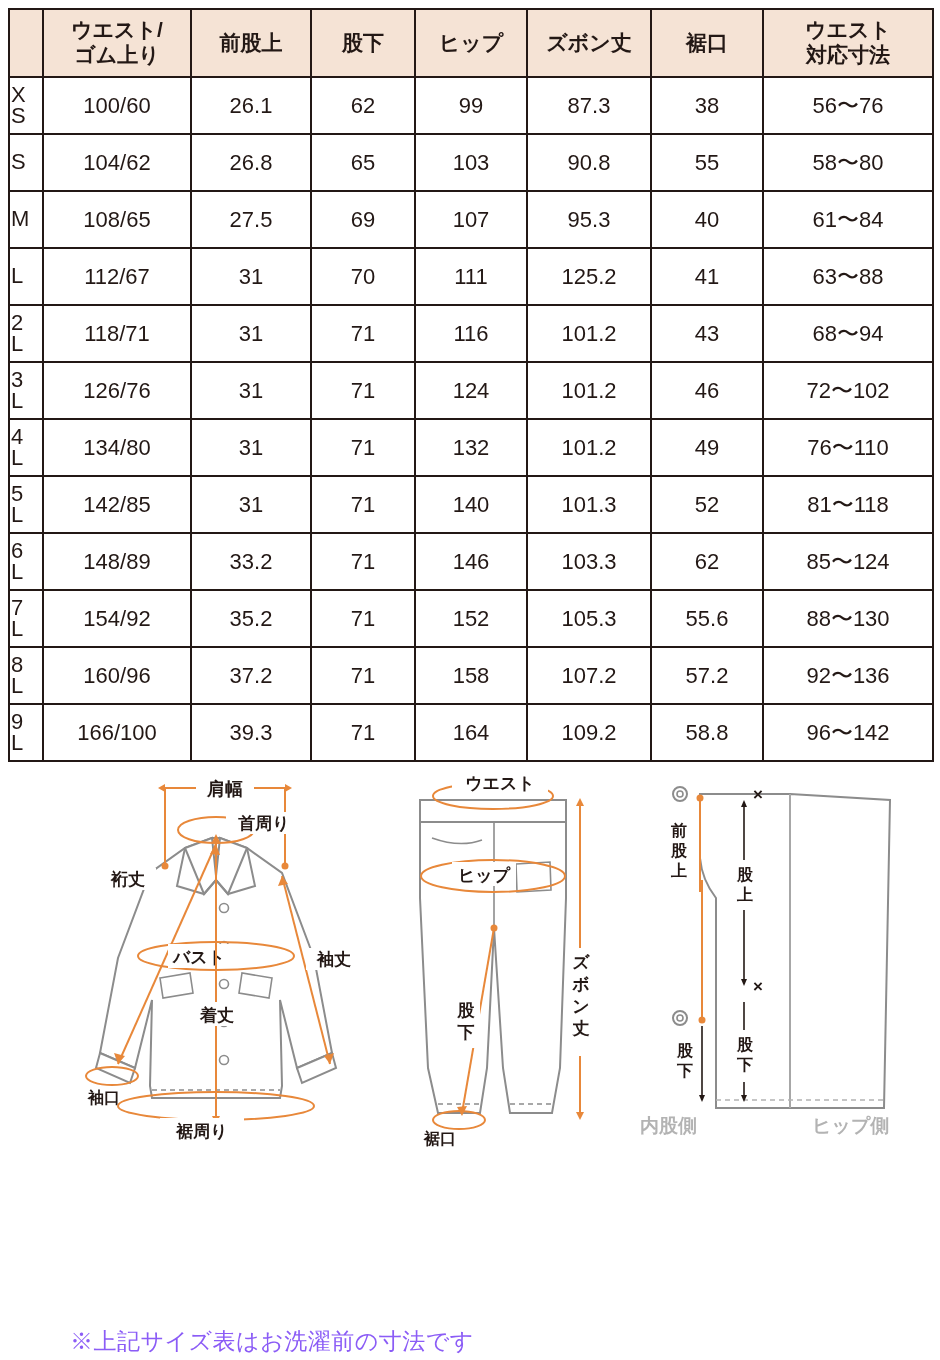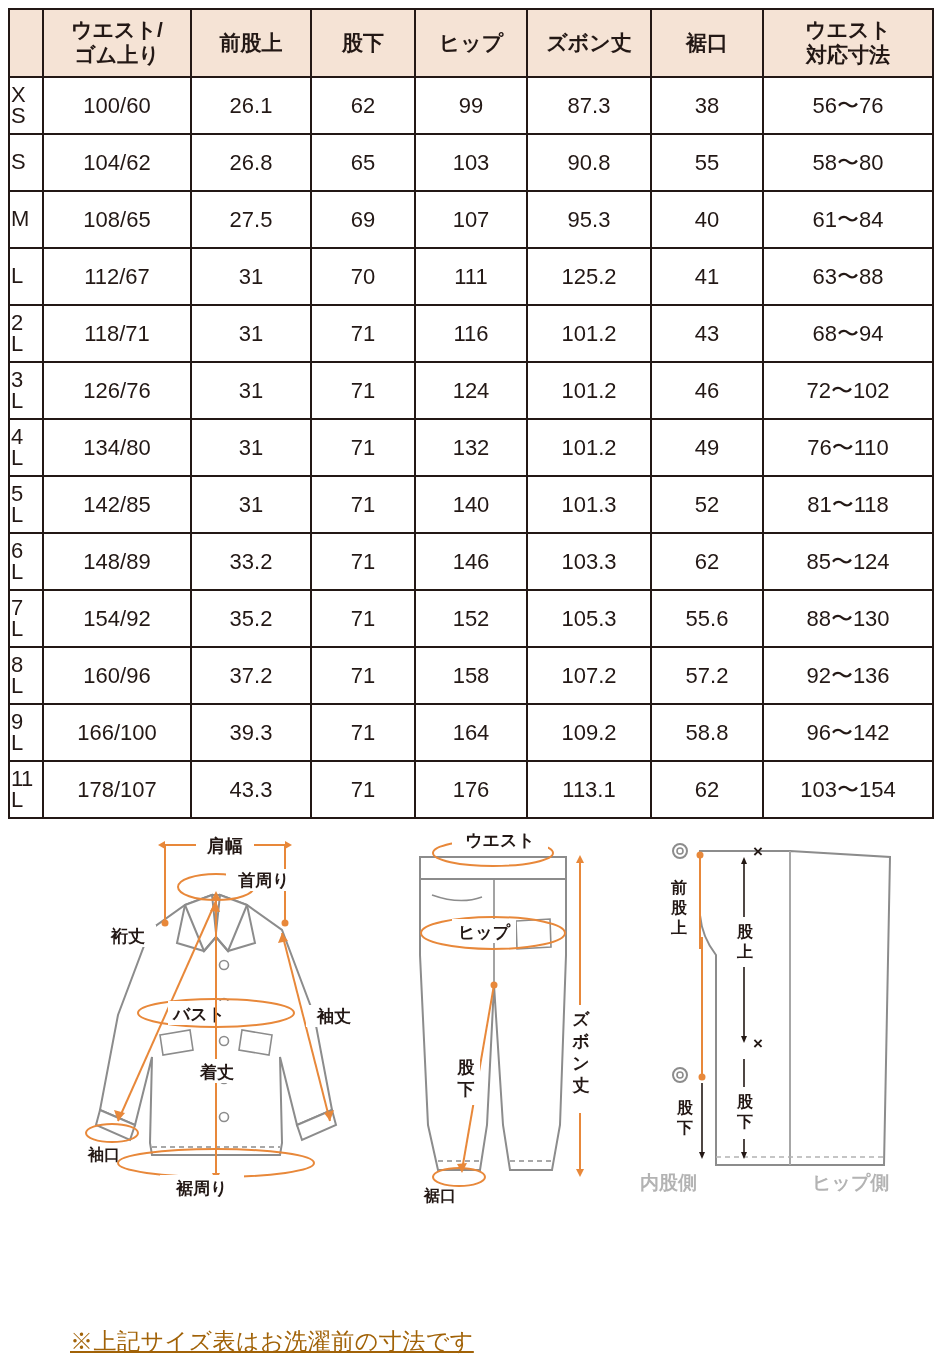--- a/index.html
+++ b/index.html
@@ -86,23 +86,22 @@
     text-decoration: underline;
   }
   .illus svg {
     display: block;
   }
   .footnote {
     position: absolute;
     left: 70px;
     top: 1318px;
     font-size: 23px;
-    color: #a16207;
+    color: #8b5cf6;
     letter-spacing: 0.5px;
-    text-decoration: underline;
   }
 </style>
 </head>
 <body>
 
 <div class="page">
 
   <table class="size-table">
     <colgroup>
       <col class="c0">
@@ -279,33 +278,20 @@
             <span class="ch">L</span>
           </td>
           <td>166/100</td>
           <td>39.3</td>
           <td>71</td>
           <td>164</td>
           <td>109.2</td>
           <td>58.8</td>
           <td>96〜142</td>
         </tr>
-        <tr>
-          <td class="size-label">
-            <span class="ch">11</span>
-            <span class="ch">L</span>
-          </td>
-          <td>178/107</td>
-          <td>43.3</td>
-          <td>71</td>
-          <td>176</td>
-          <td>113.1</td>
-          <td>62</td>
-          <td>103〜154</td>
-        </tr>
       </tbody>
   </table>
 
   <div class="illus">
     <svg width="940" height="400" viewBox="0 0 940 400" xmlns="http://www.w3.org/2000/svg">
 
       <g>
 
         <path d="M212,70 L185,80 L150,105 L118,190 L100,285 L135,300 L152,232 L150,318 L152,330 L280,330 L282,318 L280,232 L297,300 L332,285 L314,190 L282,105 L247,80 L220,70 Z" fill="#ffffff" stroke="#8c8c8c" stroke-width="2"></path>
 

